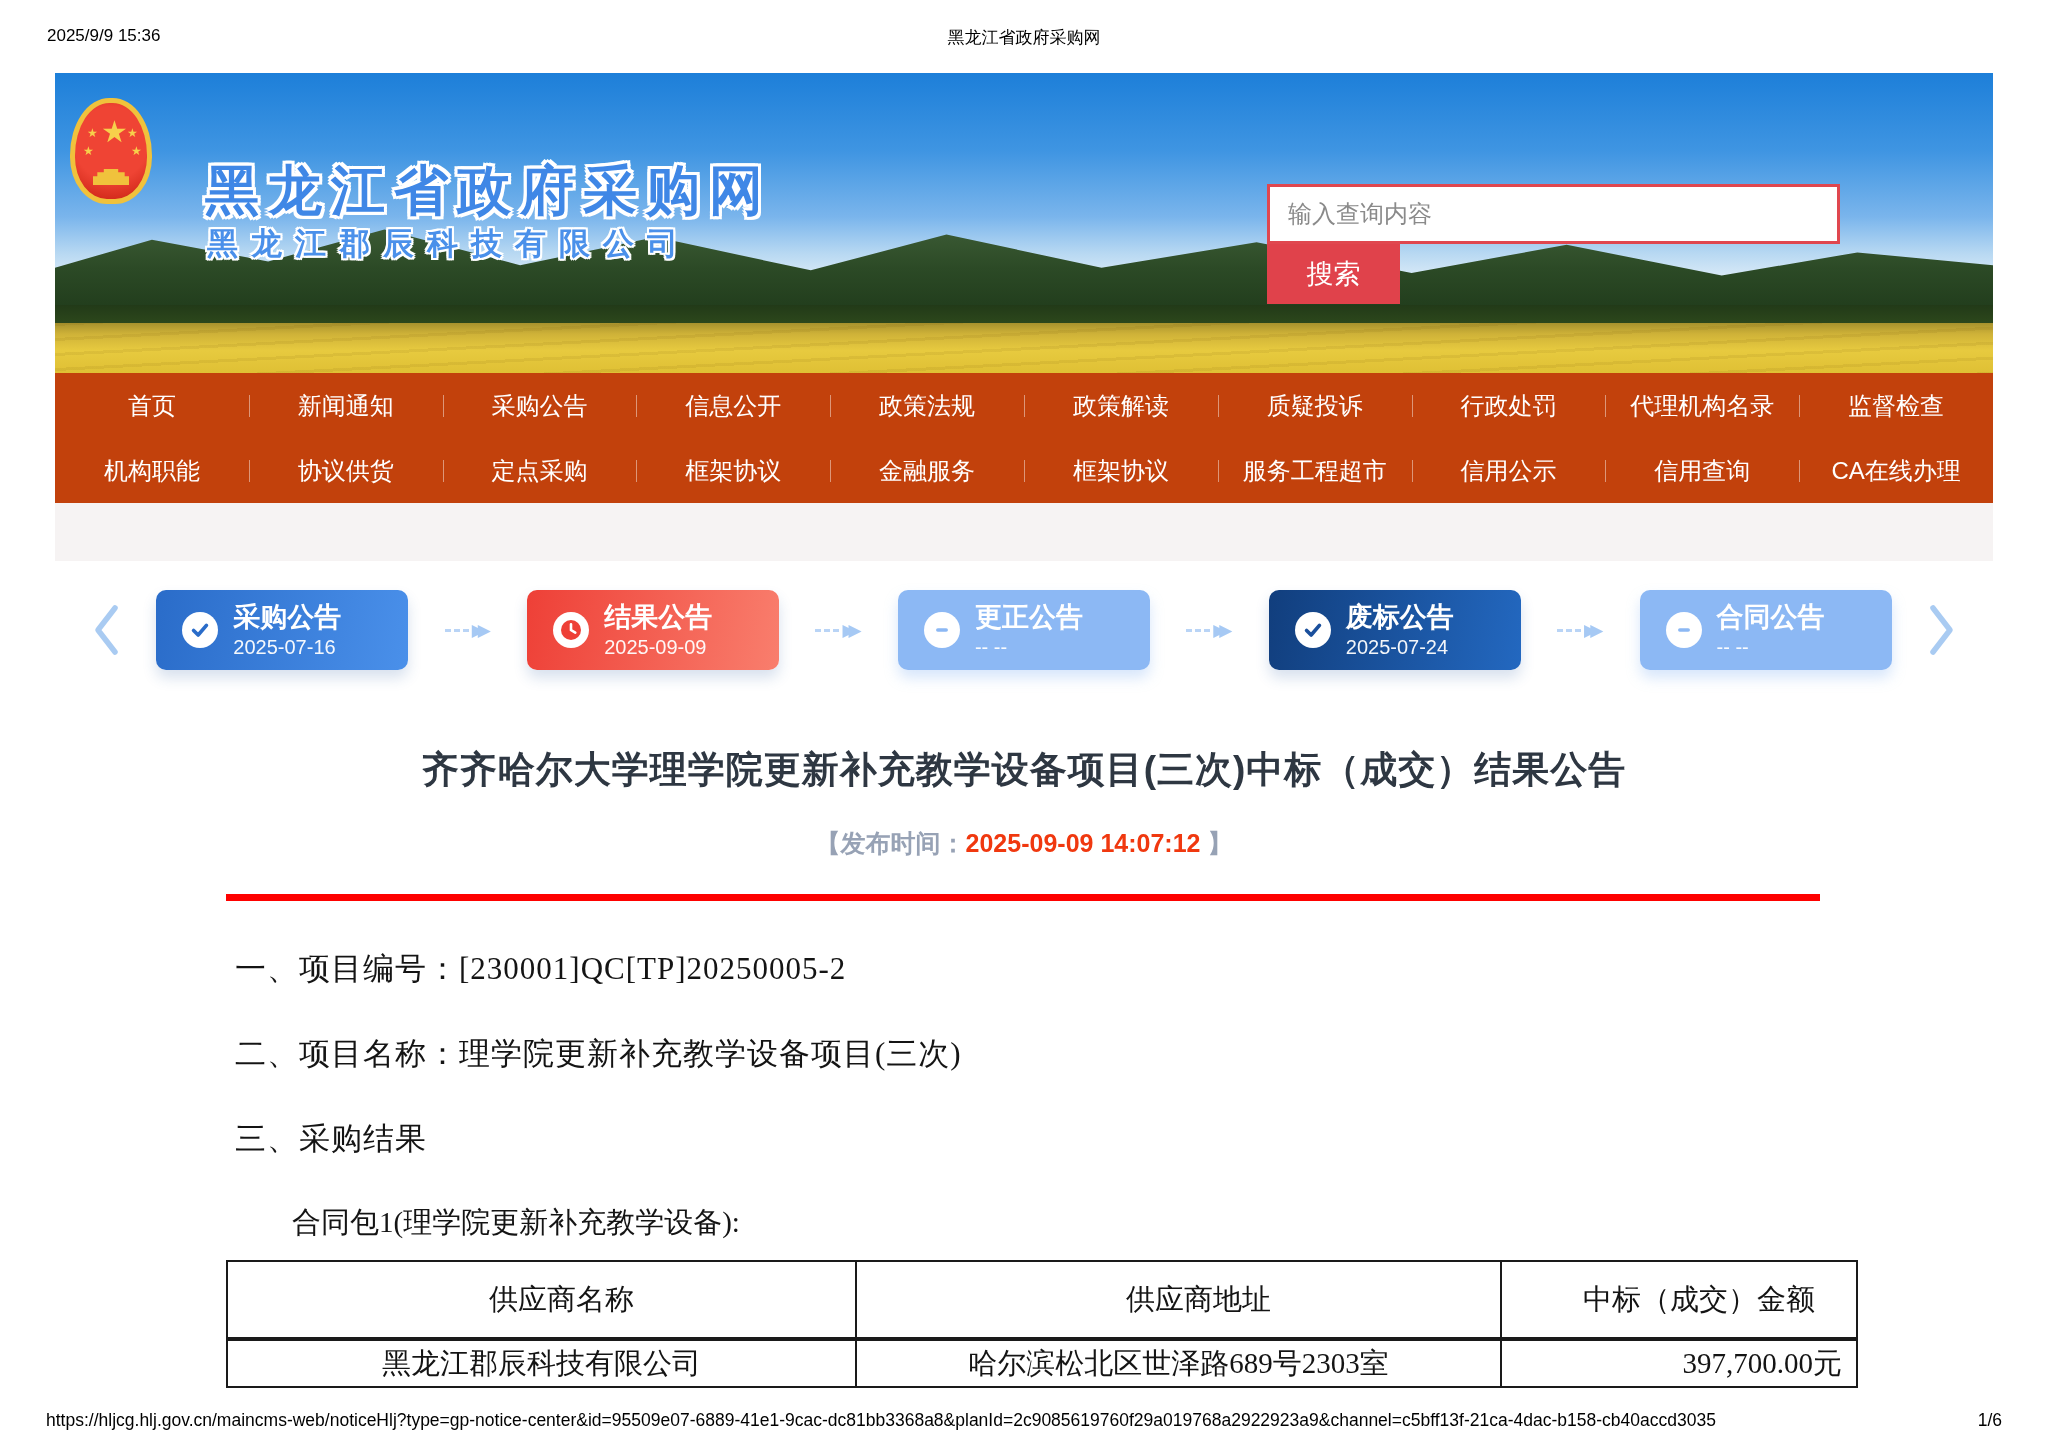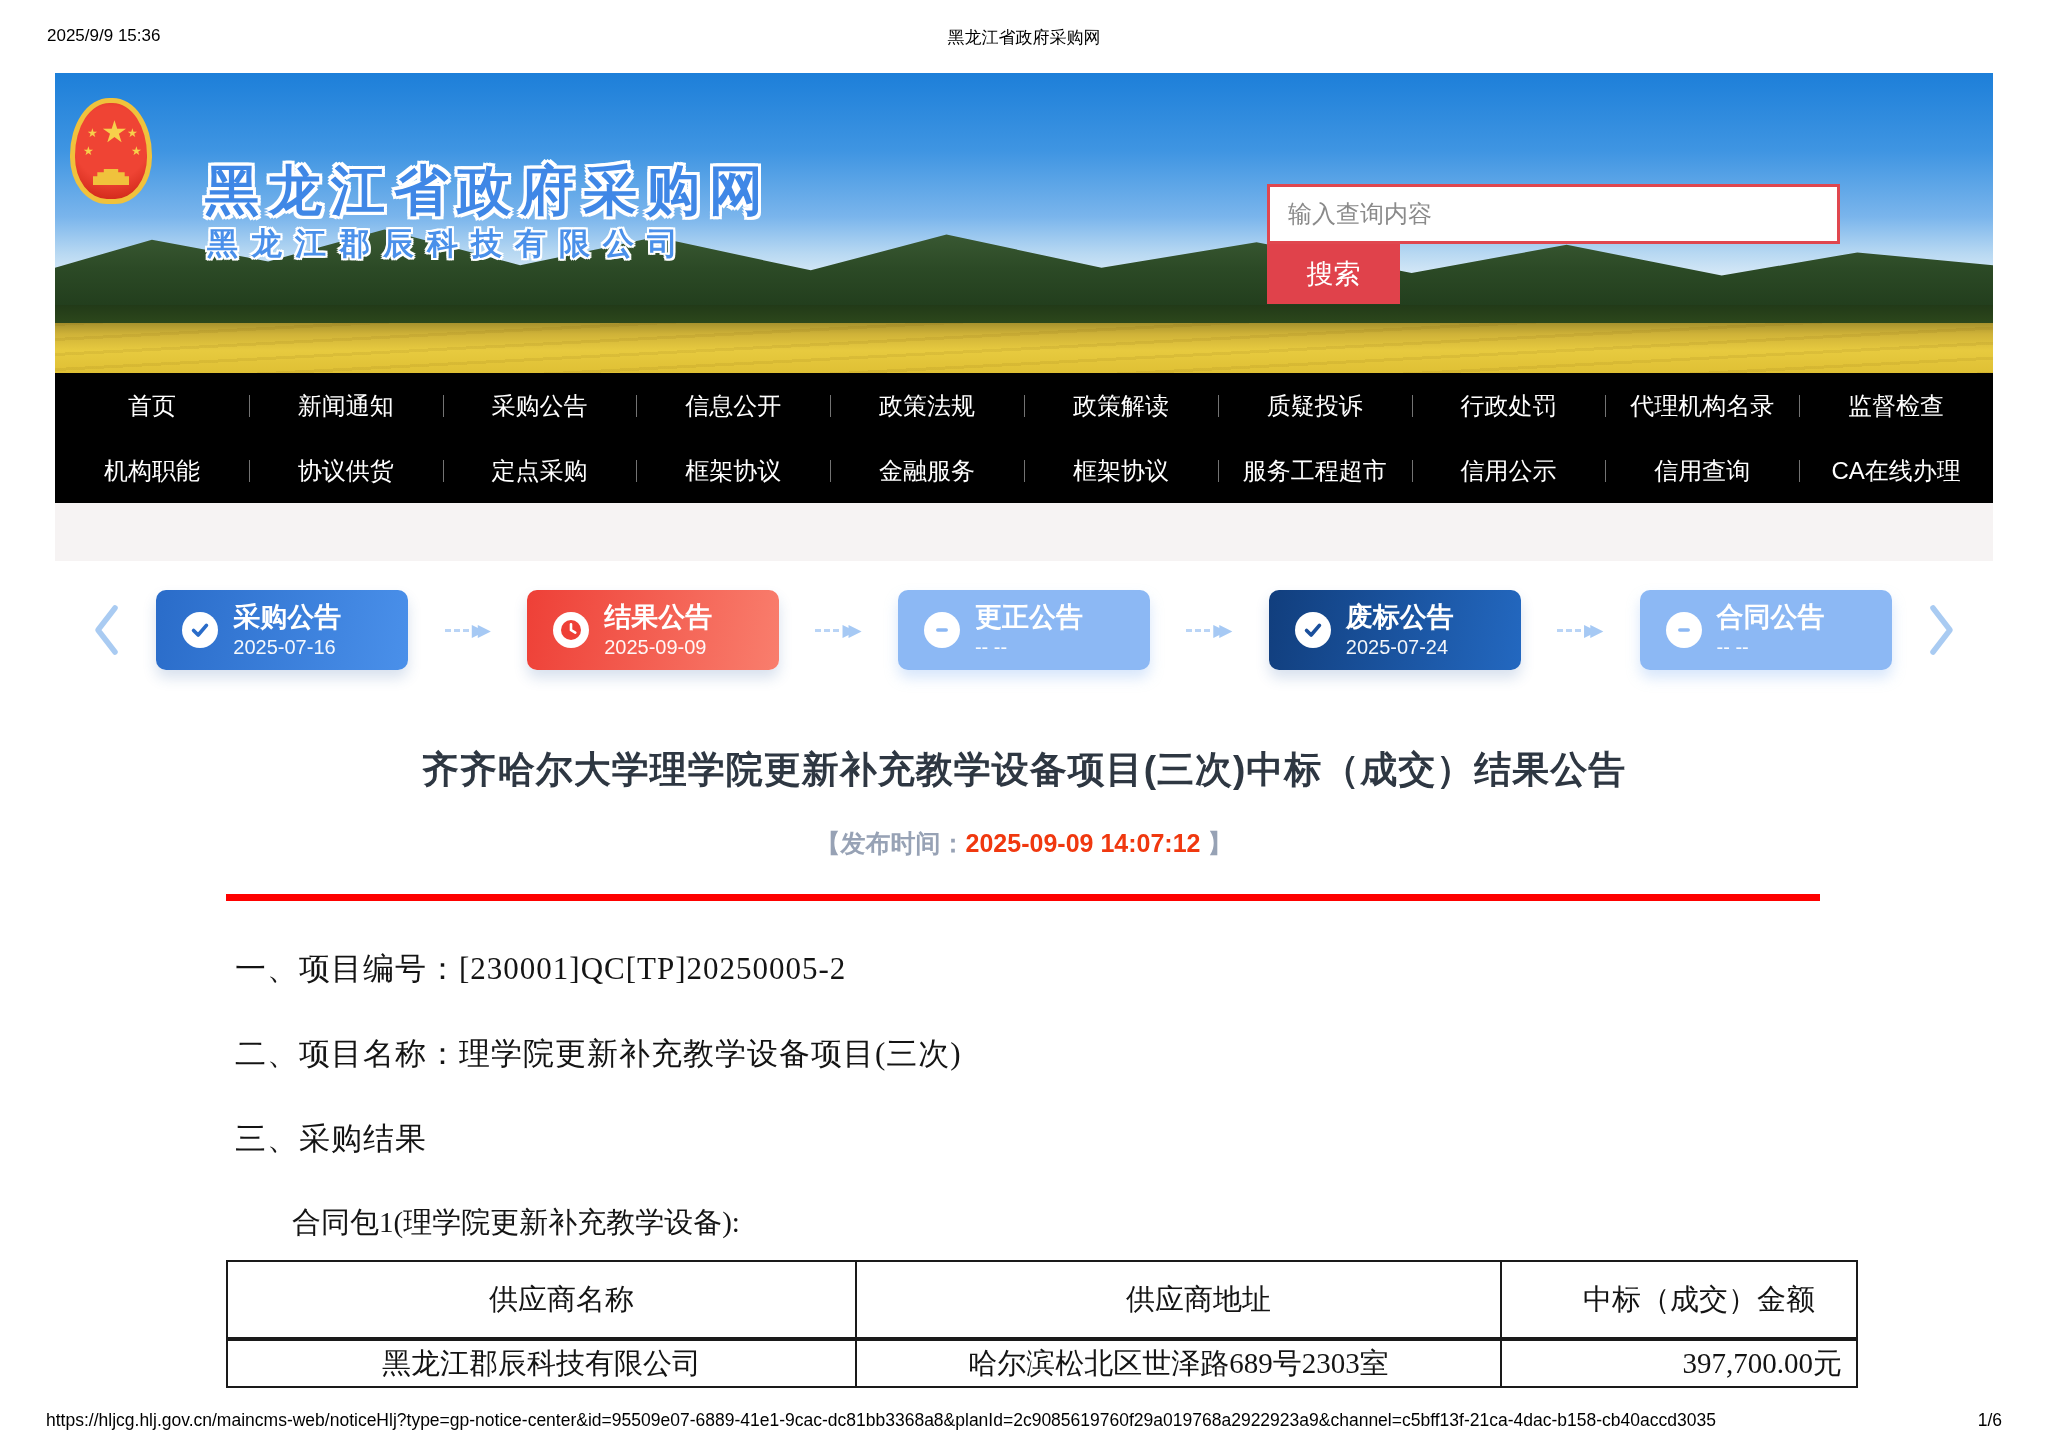--- a/index.html
+++ b/index.html
@@ -36,21 +36,21 @@
     text-shadow:-3px -3px 0 #fff,3px -3px 0 #fff,-3px 3px 0 #fff,3px 3px 0 #fff,0 -3px 0 #fff,0 3px 0 #fff,-3px 0 0 #fff,3px 0 0 #fff; }
   .site-subtitle { position:absolute; left:152px; top:150px; z-index:3; font-size:31px; font-weight:bold; color:#4a90ea; letter-spacing:13px;
     text-shadow:-2px -2px 0 #fff,2px -2px 0 #fff,-2px 2px 0 #fff,2px 2px 0 #fff,0 -2px 0 #fff,0 2px 0 #fff,-2px 0 0 #fff,2px 0 0 #fff; }
 
   .search-wrap { position:absolute; left:1212px; top:111px; z-index:4; display:flex;flex-direction:column; }
   .search-input { width:573px; height:60px; border:3px solid #e0474f; background:#fff; font-size:24px; color:#444; padding:0 18px; outline:none; font-family:"Liberation Sans", sans-serif; }
   .search-input::placeholder { color:#8a8a8a; }
   .search-btn { width:133px; height:60px; background:#e0424b; color:#fff; border:none; font-size:27px; cursor:pointer; font-family:"Liberation Sans", sans-serif; }
 
   
-  .nav { margin:0 55px; background:#000000; }
+  .nav { margin:0 55px; background:#c2410c; }
   .nav-row { display:flex; height:65px; align-items:center; }
   .nav-item { flex:1; text-align:center; color:#fff; font-size:24px; position:relative; cursor:pointer; white-space:nowrap; }
   .nav-item + .nav-item::before { content:""; position:absolute; left:0; top:50%; transform:translateY(-50%); width:1px; height:22px; background:rgba(255,255,255,.45); }
   .sub-strip { margin:0 55px; height:58px; background:#f6f3f3; }
 
   
   .timeline { margin:28px 92px 0; height:82px; display:flex; align-items:center; justify-content:space-between; }
   .tl-chevron { display:flex; align-items:center; cursor:pointer; }
   .stage { width:252px; height:80px; border-radius:10px; display:flex; align-items:center; padding-left:26px; color:#fff; cursor:pointer; box-shadow:0 8px 14px rgba(40,90,160,.18); }
   .stage-blue  { background:linear-gradient(100deg,#2a6cc9,#4a90ea); }

